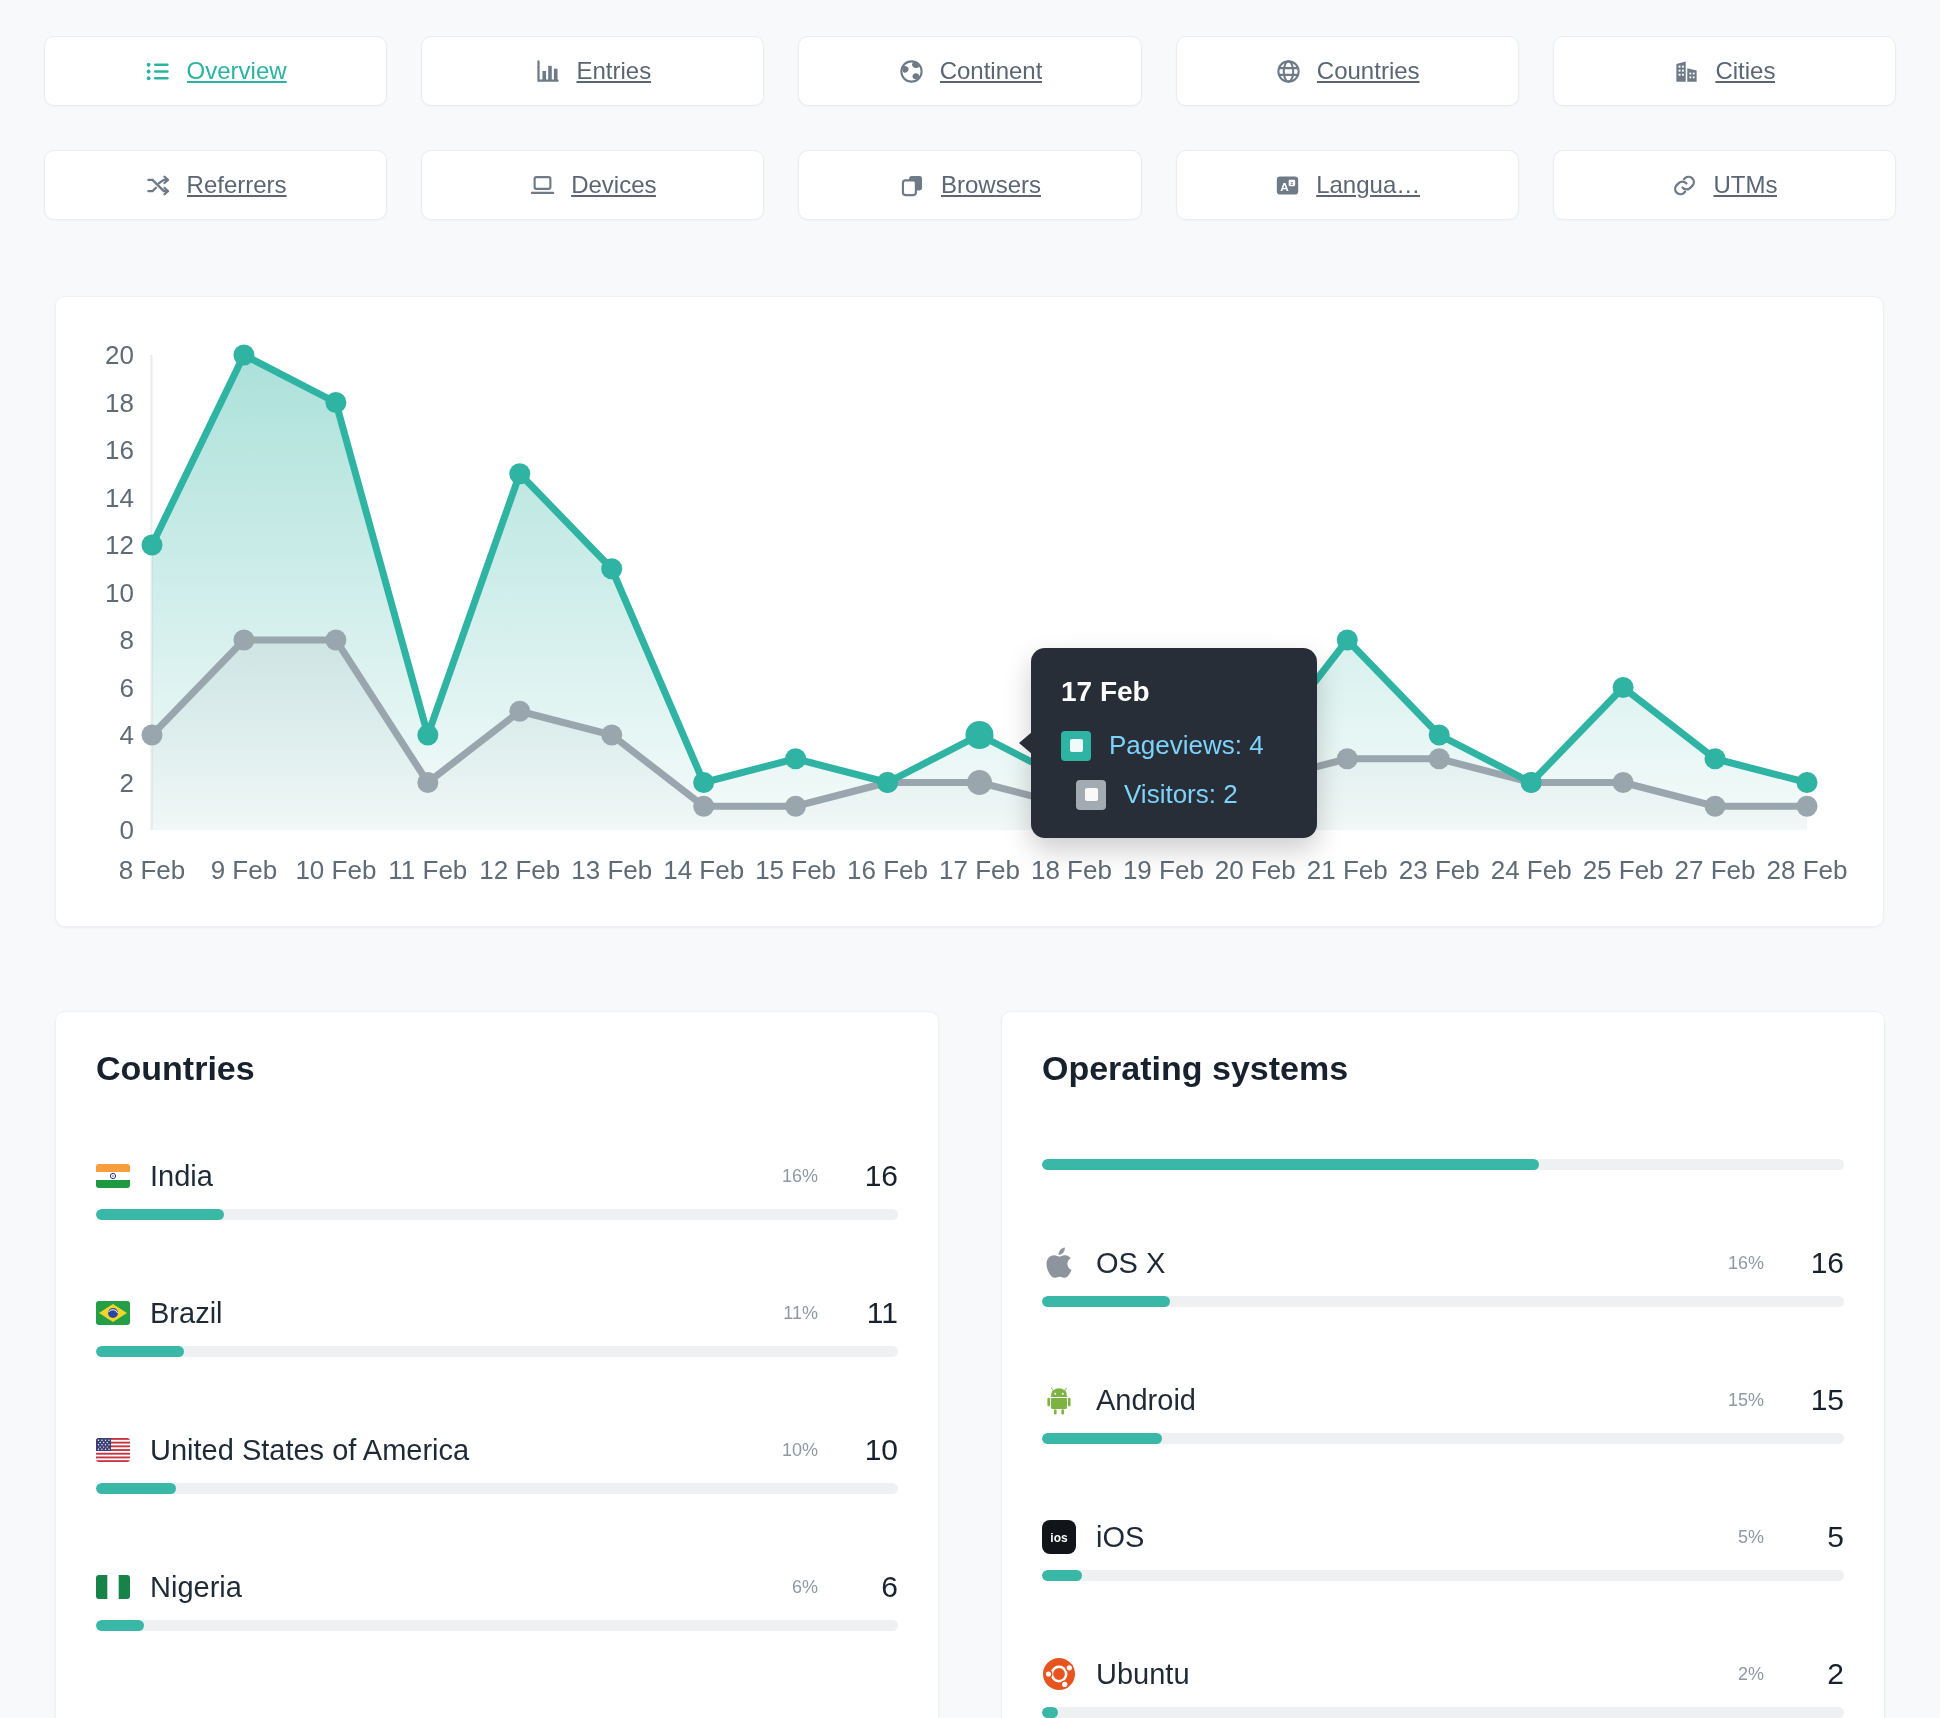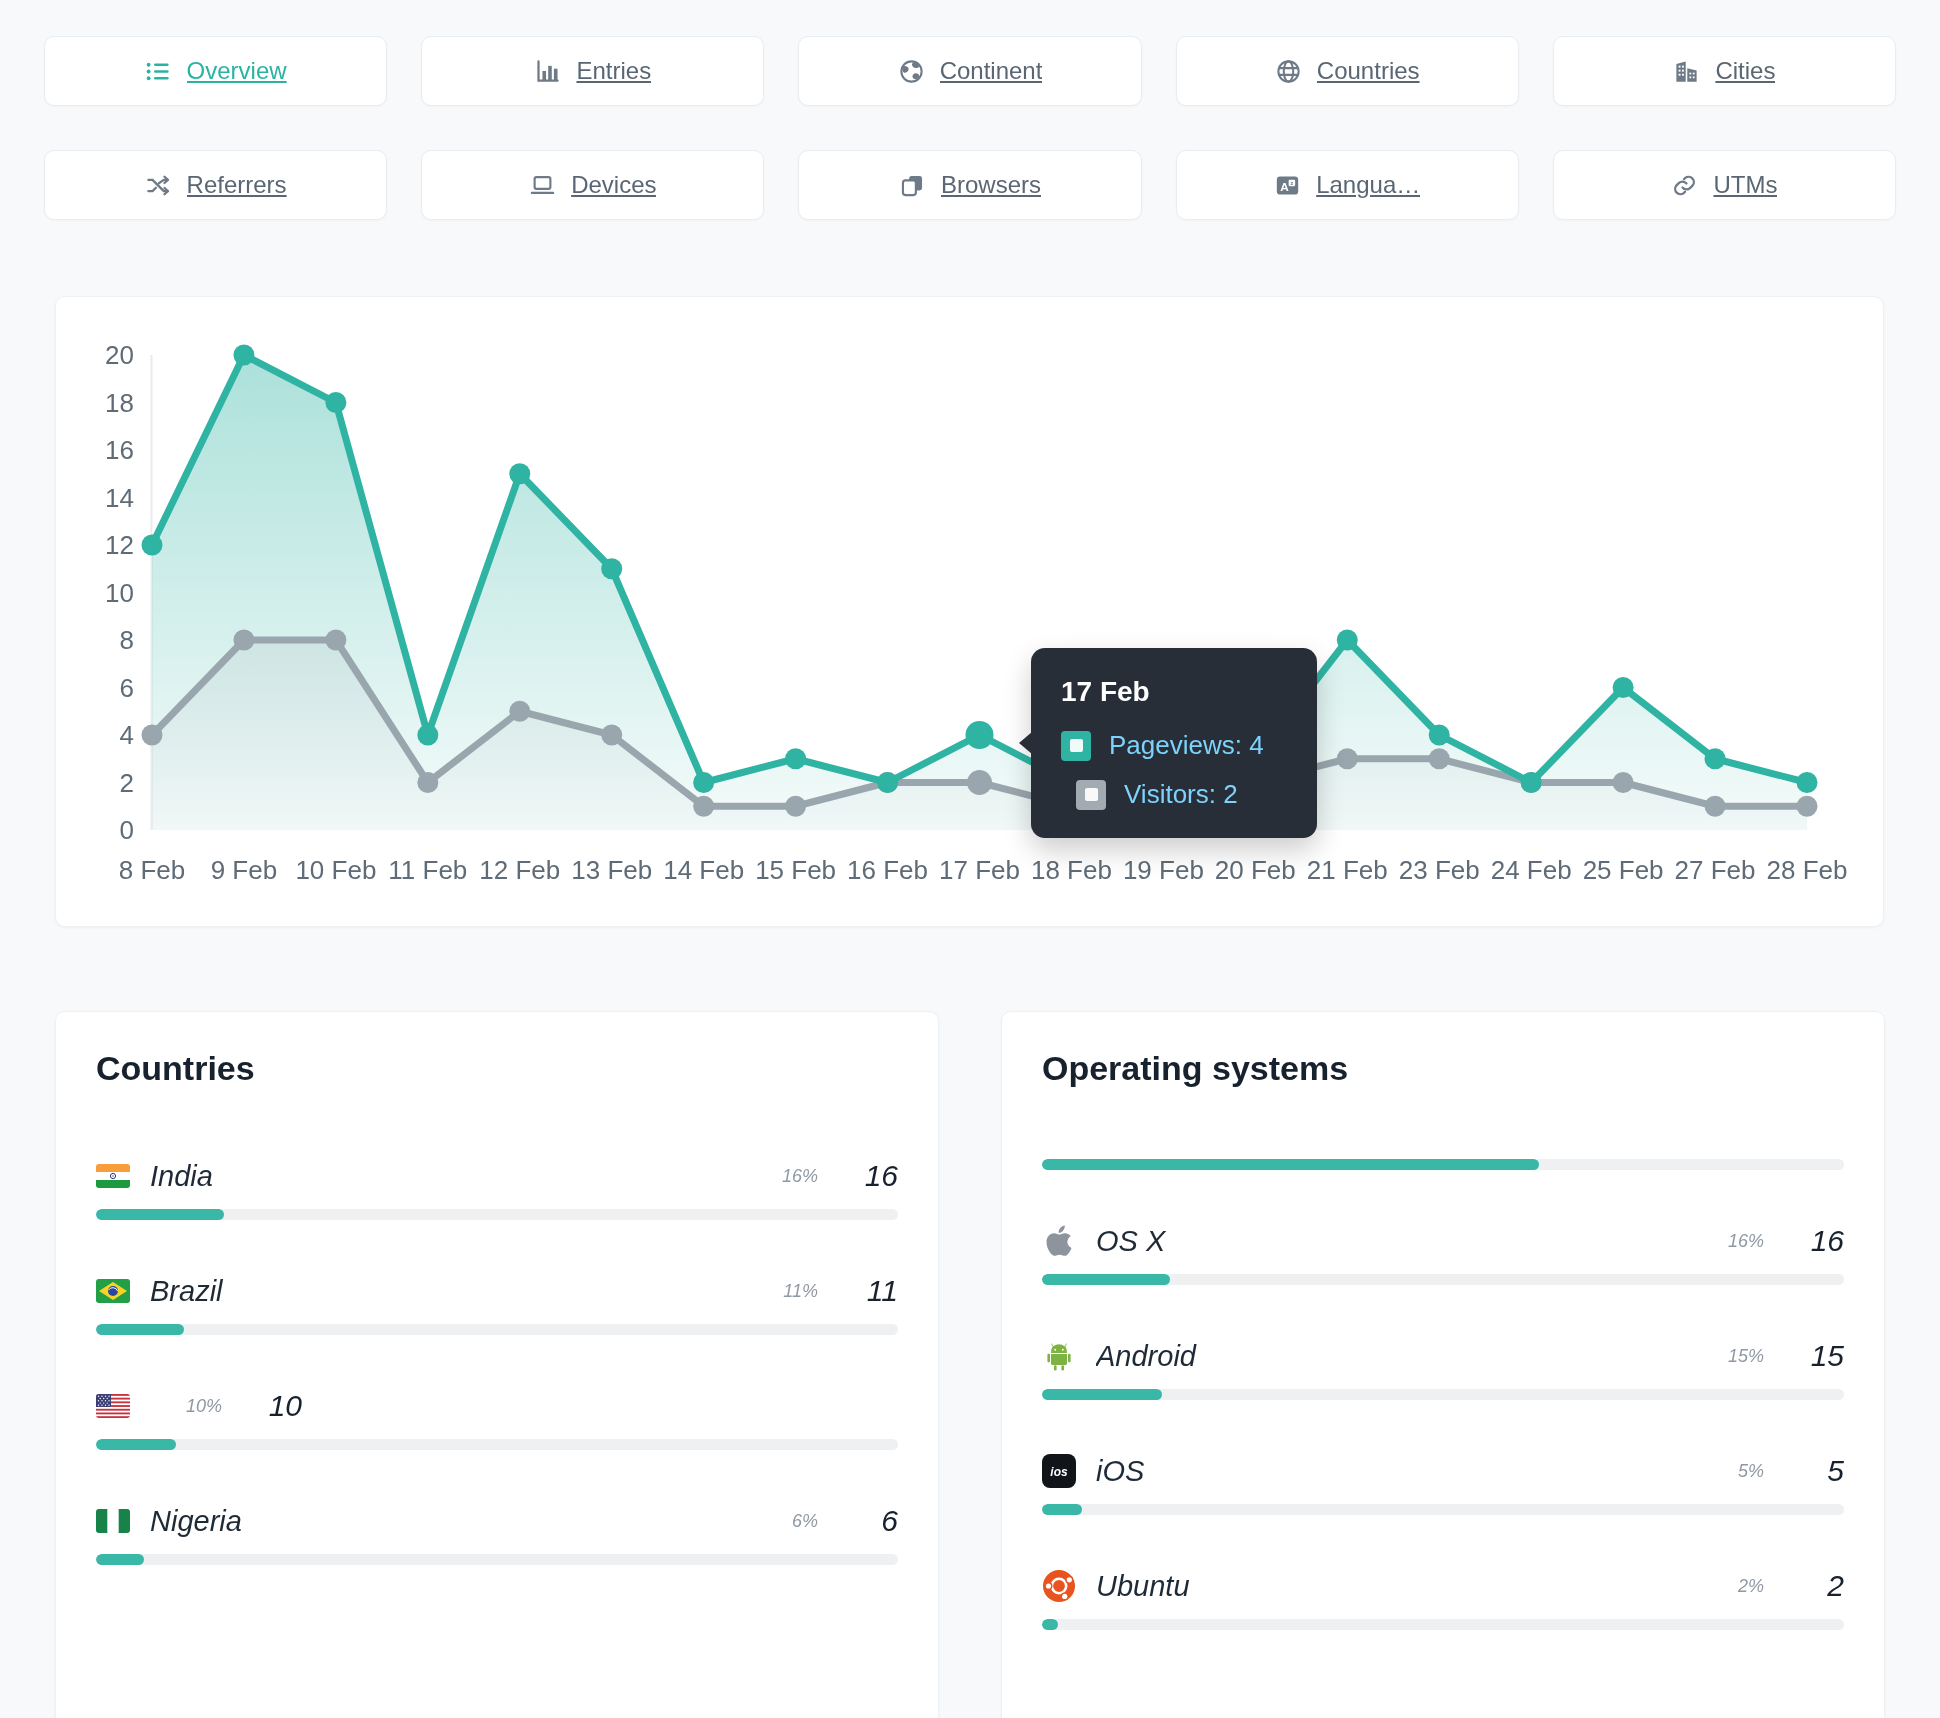--- a/index.html
+++ b/index.html
@@ -55,21 +55,21 @@
 
   
   .panel {
     position:absolute; top:1011px; width:884px; height:840px;
     background:#fff; border:1px solid #eef1f4; border-radius:10px;
     box-shadow:0 1px 3px rgba(16,24,40,.04); padding:36px 40px;
   }
   .panel.left { left:55px; }
   .panel.right { left:1001px; }
   .panel-title { font-size:34px; line-height:41px; font-weight:700; color:#18212e; margin:0 0 70px; }
-  .stat-row { margin-bottom:54px; cursor:pointer;font-style:italic; }
+  .stat-row { margin-bottom:76px; cursor:pointer; }
   .stat-head { display:flex; align-items:center; height:34px; }
   .stat-flag { width:34px; height:24px; border-radius:3px; overflow:hidden; box-shadow:inset 0 0 0 1px rgba(0,0,0,.08); flex:none; }
   .stat-flag svg, .os-icon svg { width:100%; height:100%; display:block; }
   .os-icon { width:34px; height:34px; flex:none; }
   .stat-name { margin-left:20px; font-size:29px; color:#1f2a37; flex:1; white-space:nowrap; overflow:hidden; text-overflow:ellipsis; }
   .stat-pct { font-size:18px; color:#8f99a4; width:92px; text-align:right; flex:none; }
   .stat-val { font-size:30px; color:#18212e; width:80px; text-align:right; font-weight:500; flex:none; }
   .stat-bar { margin-top:16px; height:11px; background:#eef0f2; border-radius:6px; overflow:hidden; }
   .stat-fill { height:100%; background:#39b8a8; border-radius:6px; }
 </style>
@@ -371,20 +371,21 @@
                 <circle cx="4.2" cy="9.1" r=".7"></circle>
                 <circle cx="7.7" cy="9.1" r=".7"></circle>
                 <circle cx="11.2" cy="9.1" r=".7"></circle>
                 <circle cx="2.5" cy="11.2" r=".7"></circle>
                 <circle cx="6" cy="11.2" r=".7"></circle>
                 <circle cx="9.5" cy="11.2" r=".7"></circle>
                 <circle cx="13" cy="11.2" r=".7"></circle>
               </g>
             </svg>
           </span>
+          <span class="stat-name">United States of America</span>
           <span class="stat-pct">10%</span>
           <span class="stat-val">10</span>
         </div>
         <div class="stat-bar">
           <div class="stat-fill" style="width:10%"></div>
         </div>
       </div>
       <div class="stat-row">
         <div class="stat-head">
           <span class="stat-flag">

